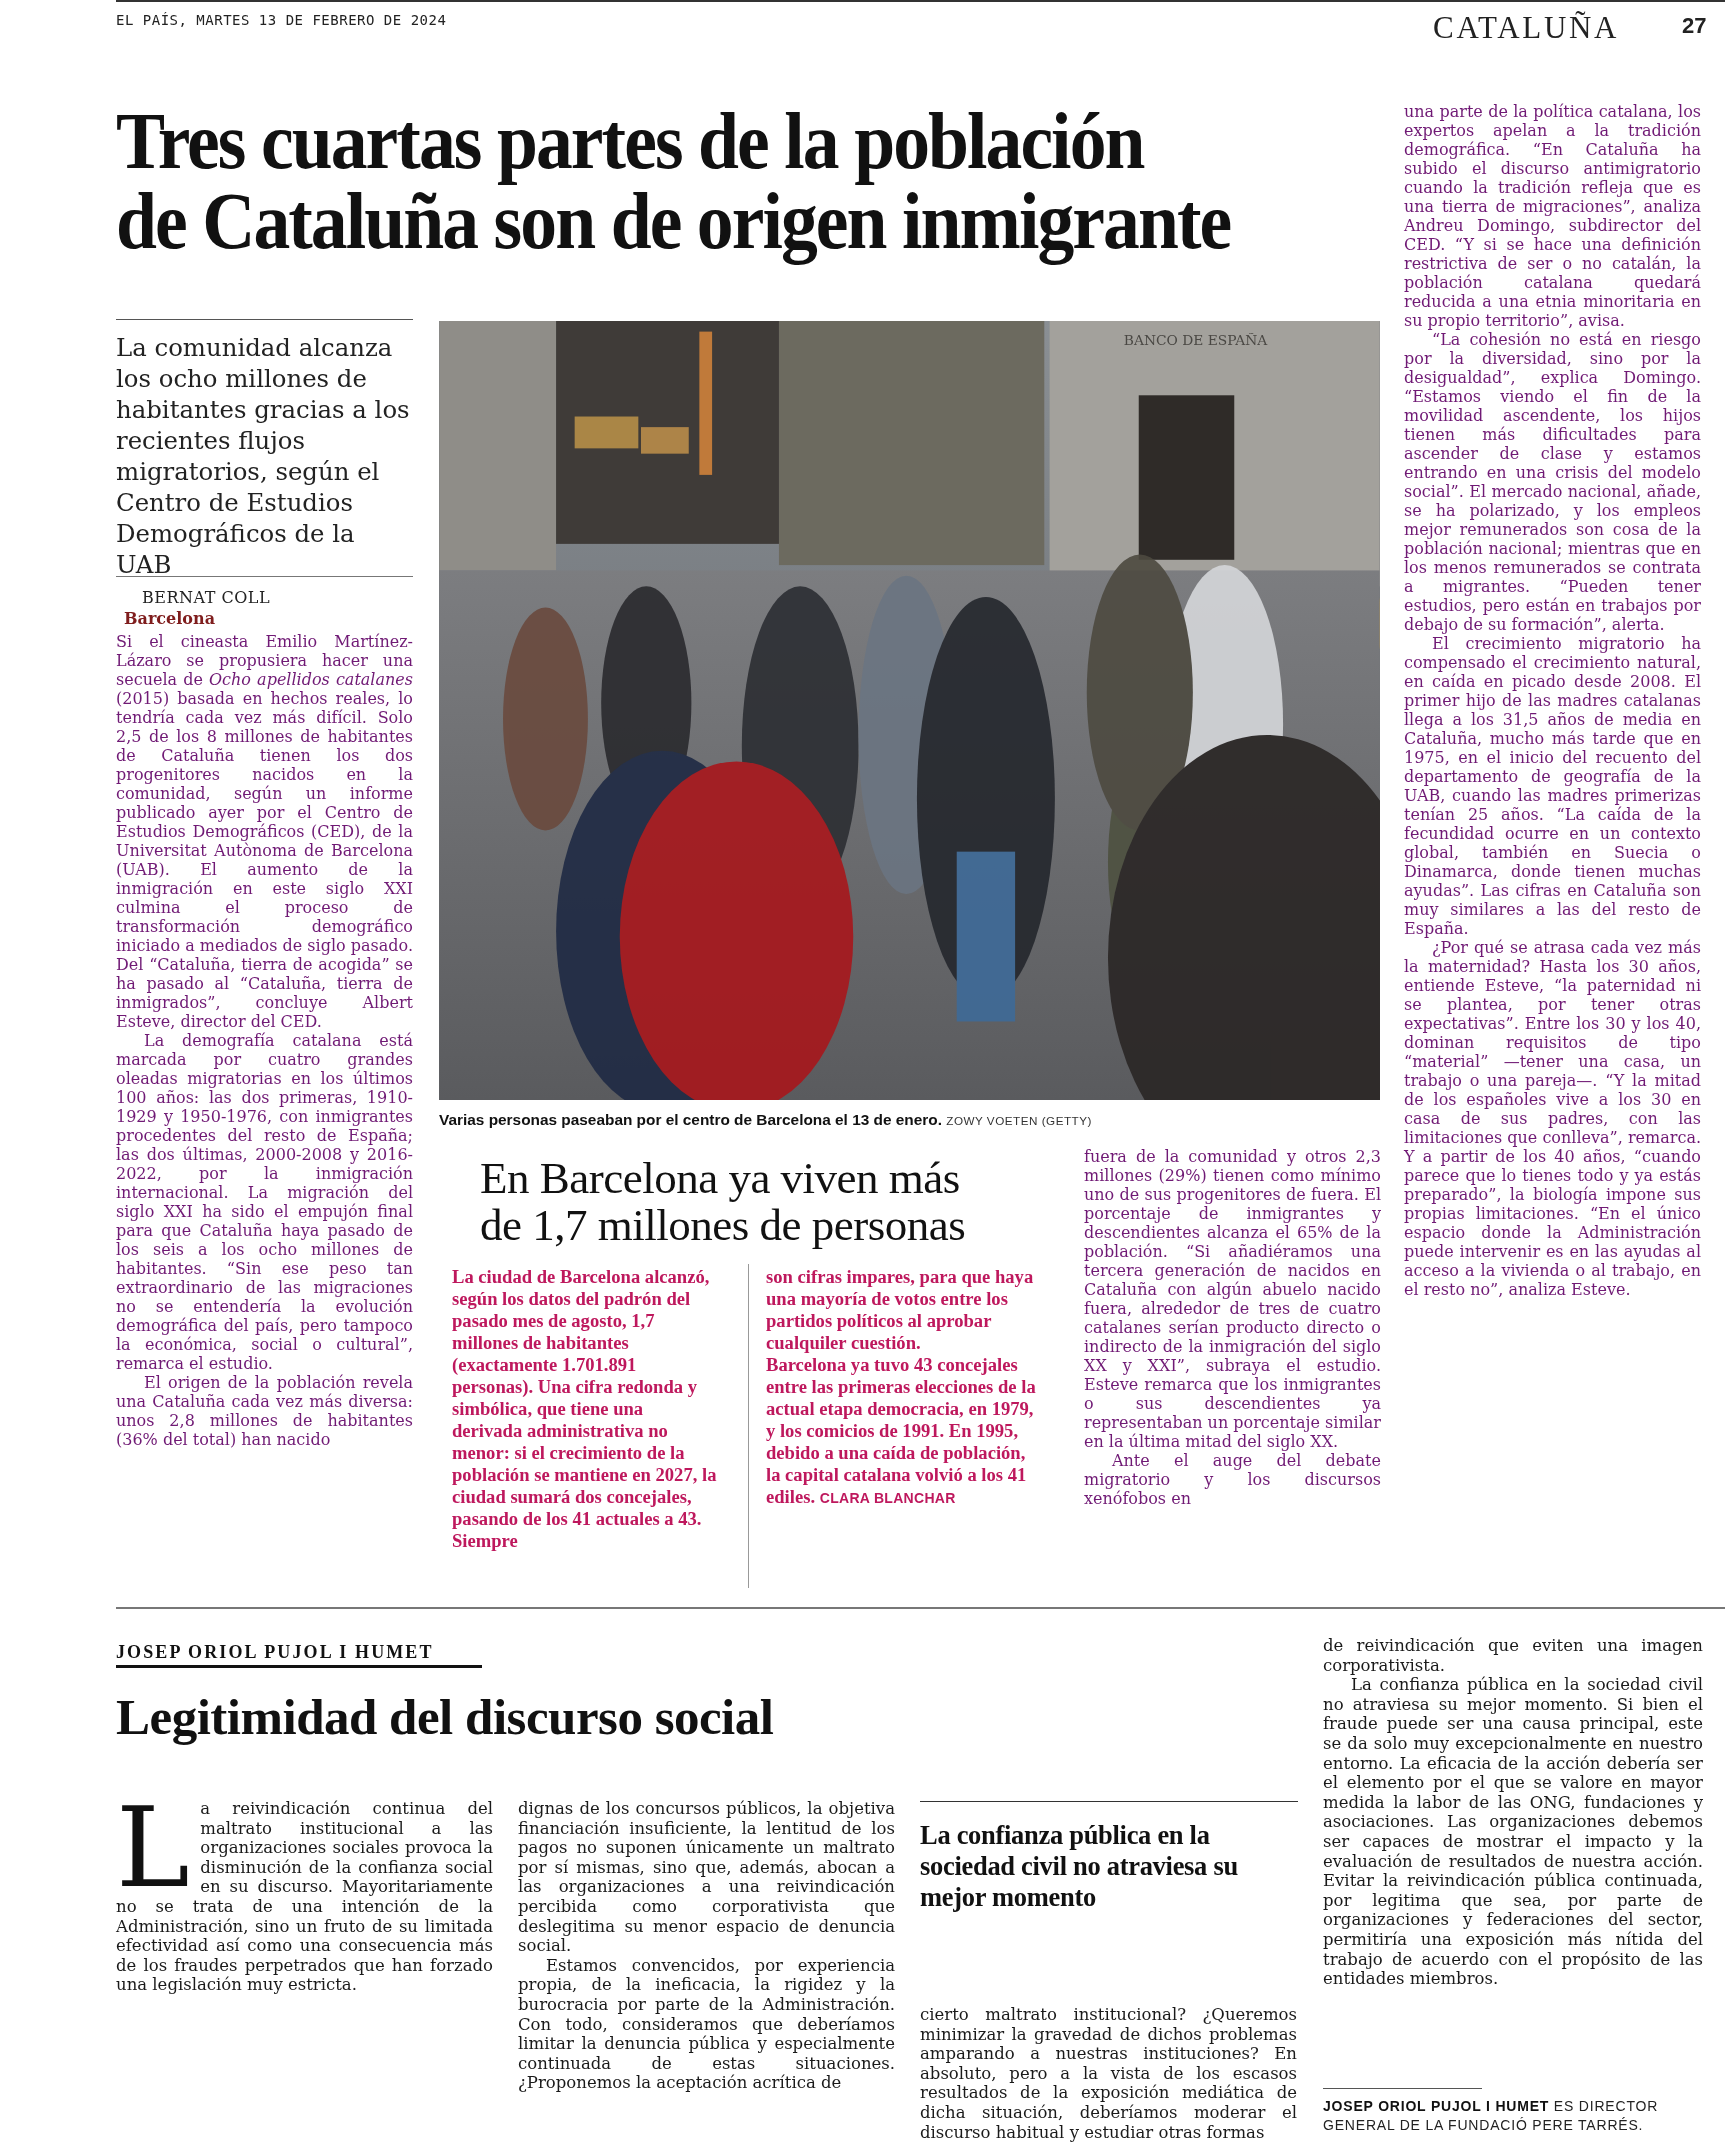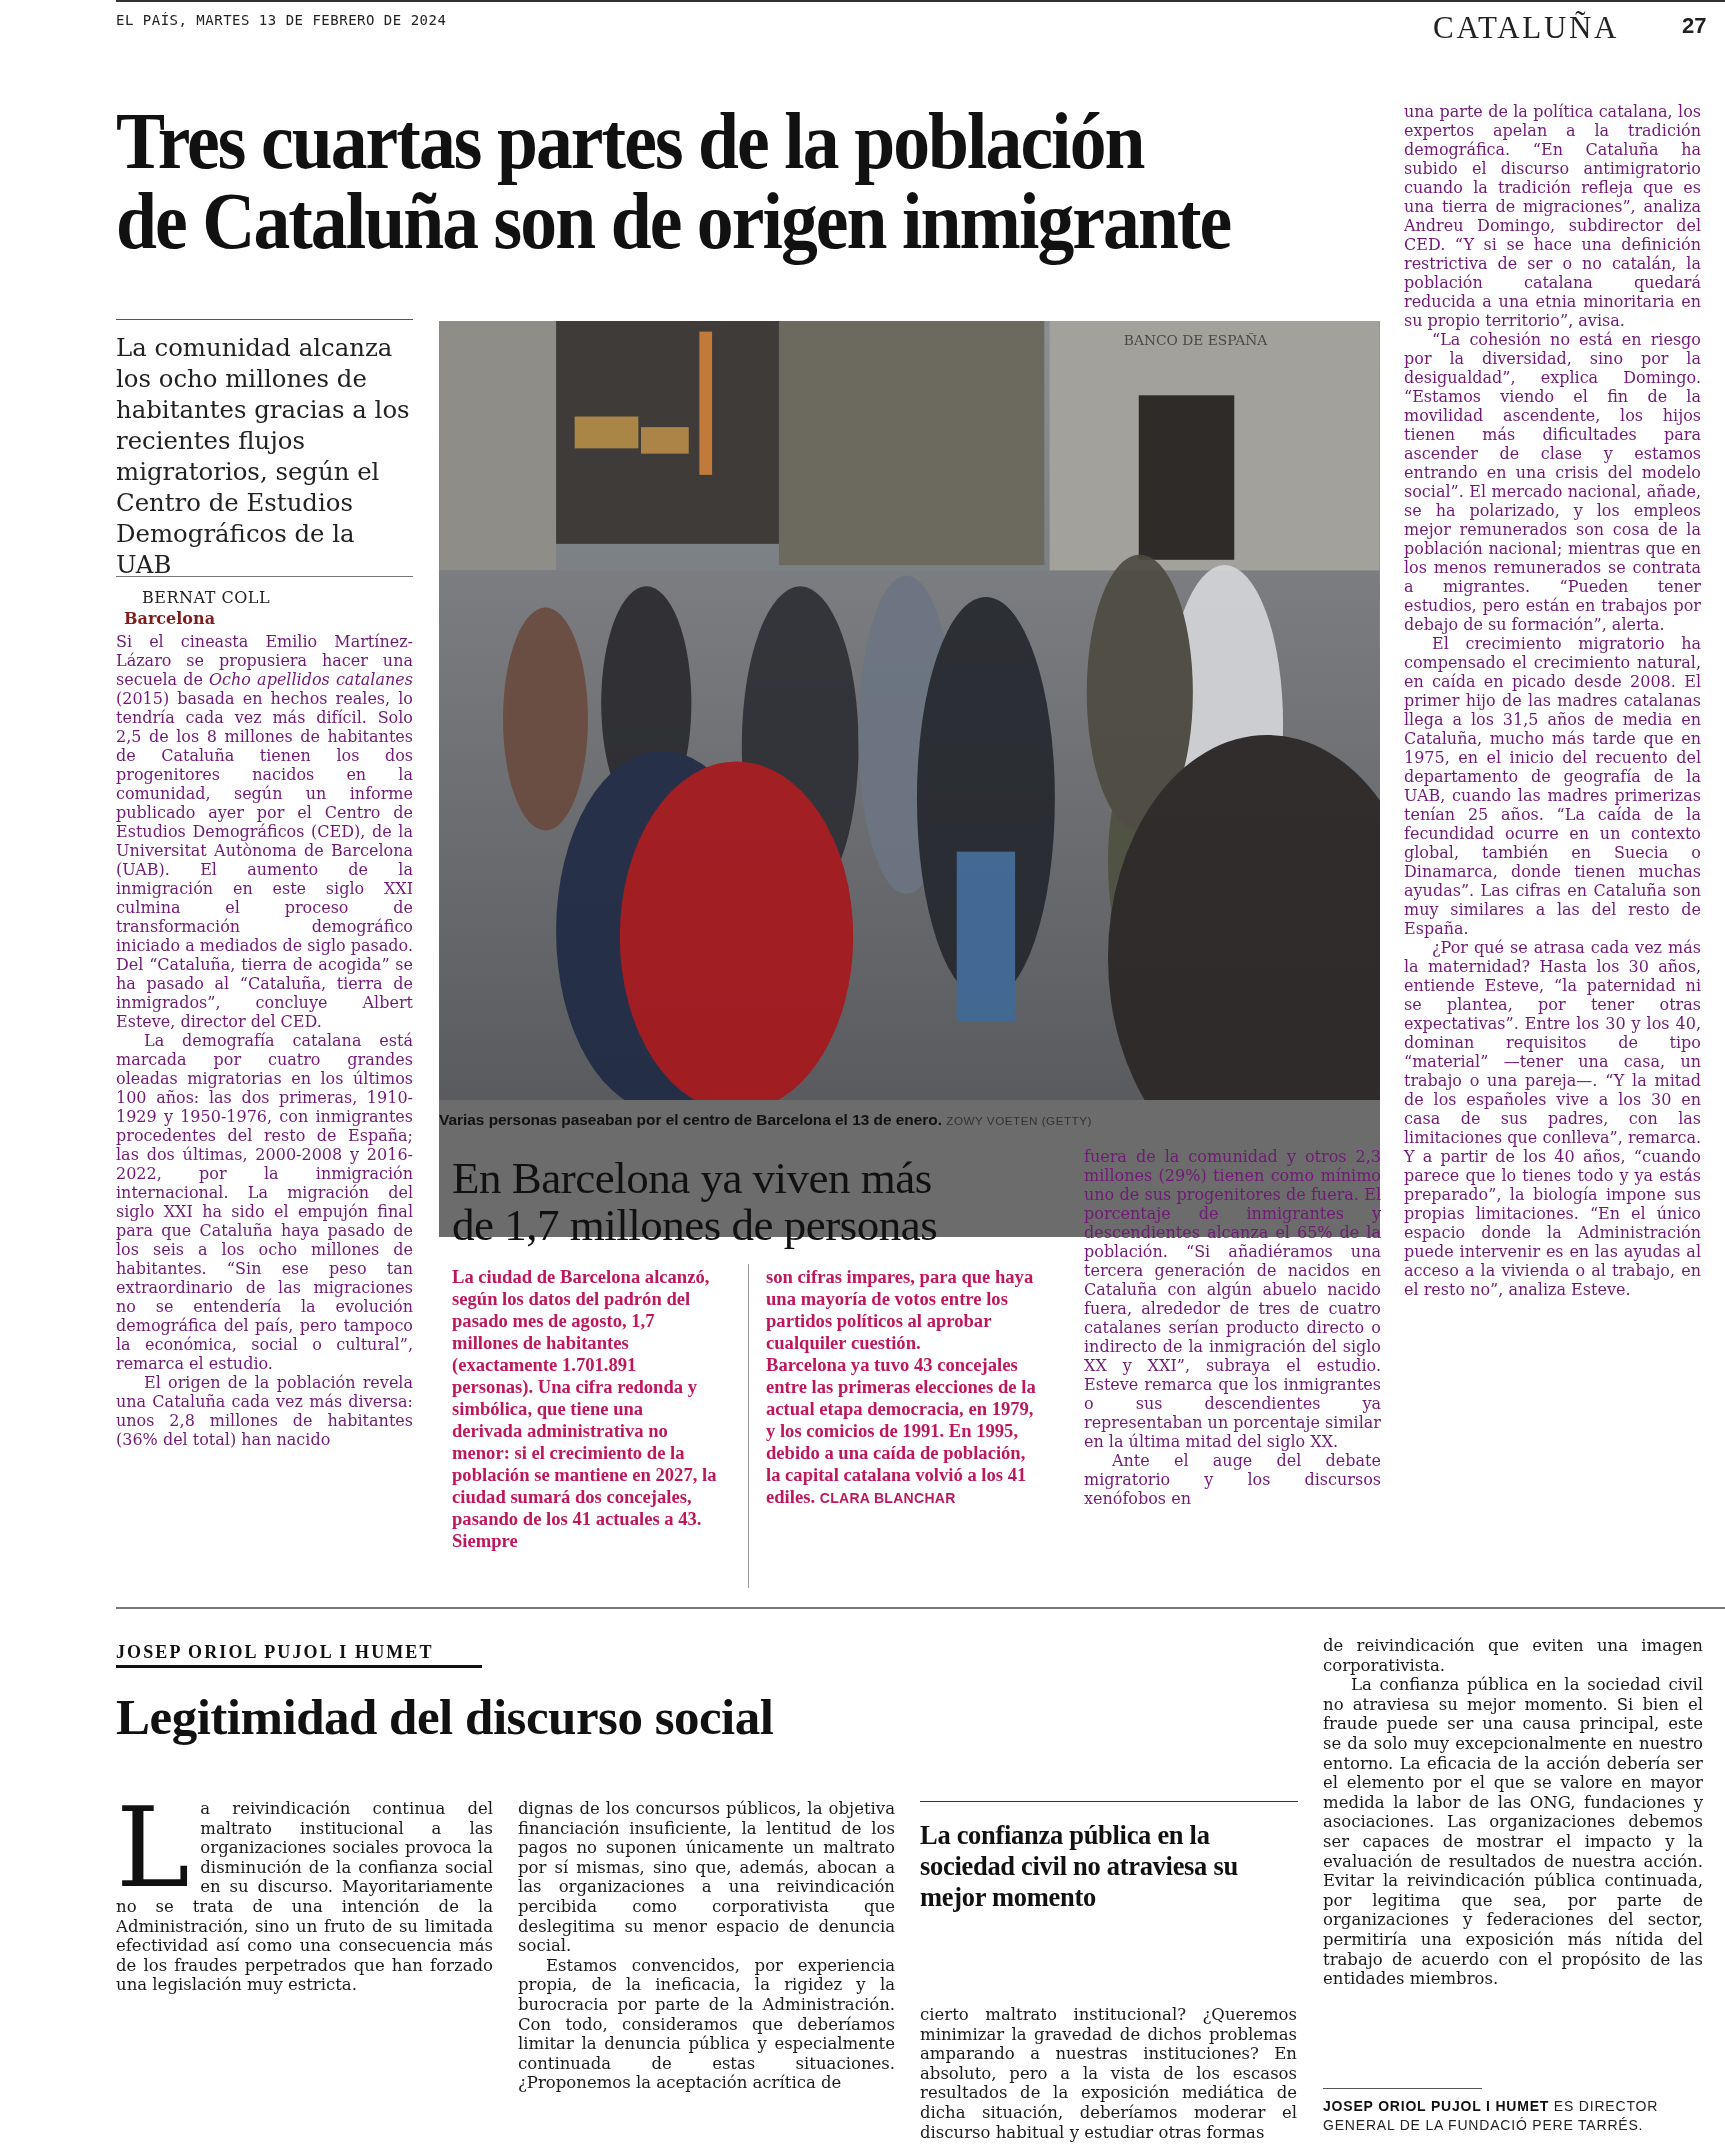--- a/index.html
+++ b/index.html
@@ -18,26 +18,26 @@
   .byline { left: 116px; top: 588px; font-family: "DejaVu Serif", serif; font-size: 16px; color: #222; letter-spacing: 0.5px; margin-left: 26px; }
   .dateline { left: 124px; top: 609px; font-family: "DejaVu Serif", serif; font-weight: bold; font-size: 16px; color: #7f1d1d; }
 
   .col { font-family: "DejaVu Serif", serif; font-size: 16px; line-height: 19px; text-align: justify; hyphens: manual; color: #701a75; }
   .col p { margin: 0; }
   .col p.indent { text-indent: 28px; }
   .col1 { left: 116px; top: 632px; width: 297px; }
   .col-right { left: 1404px; top: 102px; width: 297px; }
   .col-mid { left: 1084px; top: 1147px; width: 297px; }
 
-  .photo { left: 439px; top: 321px; width: 941px; height: 916px; overflow: hidden; background: #6c6c6c; }
+  .photo { left: 439px; top: 321px; width: 941px; height: 779px; overflow: hidden; background: #6c6c6c; }
   .caption { left: 439px; top: 1111px; font-family: "Liberation Sans", sans-serif; font-size: 15.4px; color: #111; }
   .caption b { font-weight: bold; }
   .caption .credit { font-size: 11.7px; letter-spacing: 0.5px; color: #333; margin-top: 29px; }
 
-  .box-head { left: 452px; top: 1155px; width: 584px; font-family: "Liberation Serif", serif; font-size: 45px; line-height: 47px; color: #111; letter-spacing: -0.5px; }
+  .box-head { left: 480px; top: 1155px; width: 584px; font-family: "Liberation Serif", serif; font-size: 45px; line-height: 47px; color: #111; letter-spacing: -0.5px; }
   .box-col { font-family: "Liberation Serif", serif; font-weight: bold; font-size: 18.6px; line-height: 22px; color: #be185d; }
   .box-col1 { left: 452px; top: 1266px; width: 265px; }
   .box-col2 { left: 766px; top: 1266px; width: 276px; }
   .box-divider { left: 748px; top: 1264px; width: 1.1px; height: 324px; background: #999; }
   .box-col .author { font-family: "Liberation Sans", sans-serif; font-size: 14px; letter-spacing: 0.3px; }
 
   .mid-rule { left: 116px; top: 1607px; width: 1610px; height: 1.6px; background: #777; }
 
   .op-author { left: 116px; top: 1642px; font-family: "Liberation Serif", serif; font-weight: bold; font-size: 18px; letter-spacing: 2.1px; color: #111; }
   .op-author-rule { left: 116px; top: 1665px; width: 366px; height: 2.7px; background: #111; }

